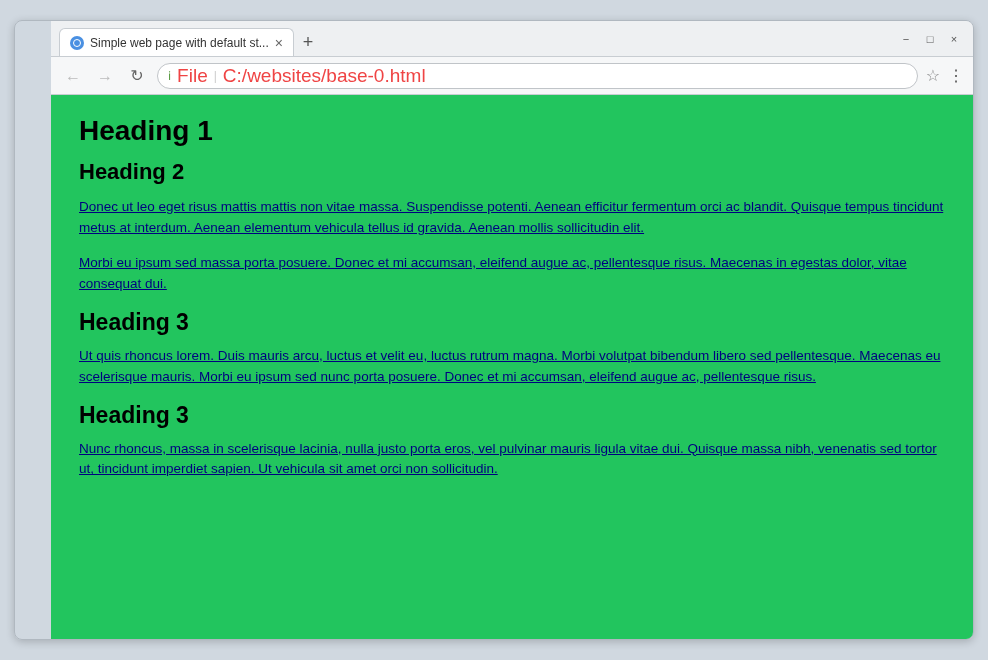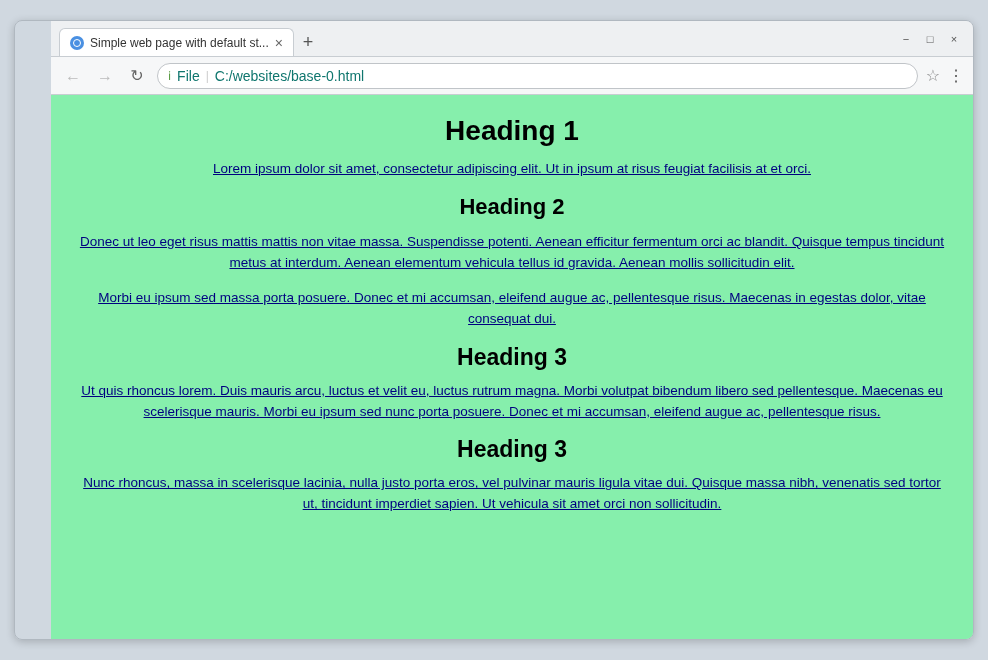--- a/index.html
+++ b/index.html
@@ -129,42 +129,41 @@
     }
     .url-icon {
       font-size: 12px;
       color: #5c9c44;
     }
     .url-separator {
       color: #ccc;
       font-size: 12px;
     }
     .url-text {
-      font-size: 14px;
-      color: #0f766e;
+      font-size: 19px;
+      color: #ef4444;
     }
     .star-btn {
       font-size: 16px;
       color: #888;
       cursor: pointer;
     }
     .more-btn {
       font-size: 16px;
       color: #555;
       cursor: pointer;
       letter-spacing: -1px;
     }
 
     
     .page-content {
       flex: 1;
-      background: #86efac;
+      background: #22c55e;
       overflow-y: auto;
       padding: 20px 28px;
-      text-align: center;
     }
 
     h1 {
       font-size: 28px;
       font-weight: bold;
       color: #000;
       margin-bottom: 12px;
     }
     h2 {
       font-size: 22px;
@@ -220,21 +219,20 @@
       <span class="url-separator">|</span>
       <span class="url-text">C:/websites/base-0.html</span>
     </div>
     <span class="star-btn">☆</span>
     <span class="more-btn">⋮</span>
   </div>
 
   <div class="page-content">
     <div class="section">
       <h1>Heading 1</h1>
-      <p class="para">Lorem ipsum dolor sit amet, consectetur adipiscing elit. Ut in ipsum at risus feugiat facilisis at et orci.</p>
     </div>
     <div class="section">
       <h2>Heading 2</h2>
       <p class="para">Donec ut leo eget risus mattis mattis non vitae massa. Suspendisse potenti. Aenean efficitur fermentum orci ac blandit. Quisque tempus tincidunt metus at interdum. Aenean elementum vehicula tellus id gravida. Aenean mollis sollicitudin elit.</p>
       <p class="para">Morbi eu ipsum sed massa porta posuere. Donec et mi accumsan, eleifend augue ac, pellentesque risus. Maecenas in egestas dolor, vitae consequat dui.</p>
     </div>
     <div class="section">
       <h3>Heading 3</h3>
       <p class="para">Ut quis rhoncus lorem. Duis mauris arcu, luctus et velit eu, luctus rutrum magna. Morbi volutpat bibendum libero sed pellentesque. Maecenas eu scelerisque mauris. Morbi eu ipsum sed nunc porta posuere. Donec et mi accumsan, eleifend augue ac, pellentesque risus.</p>
     </div>

